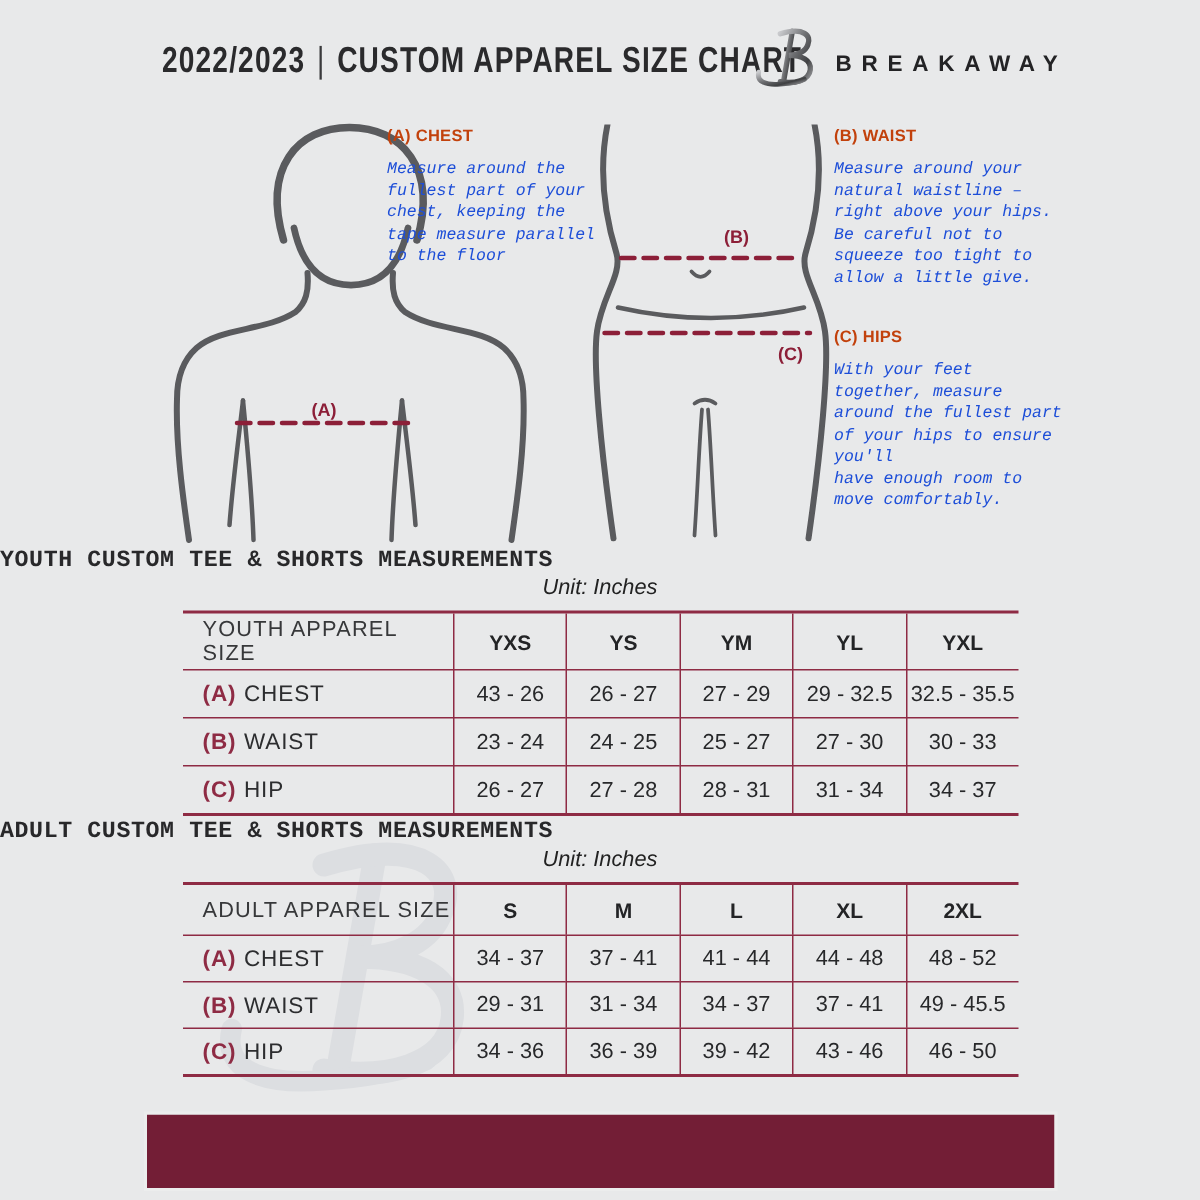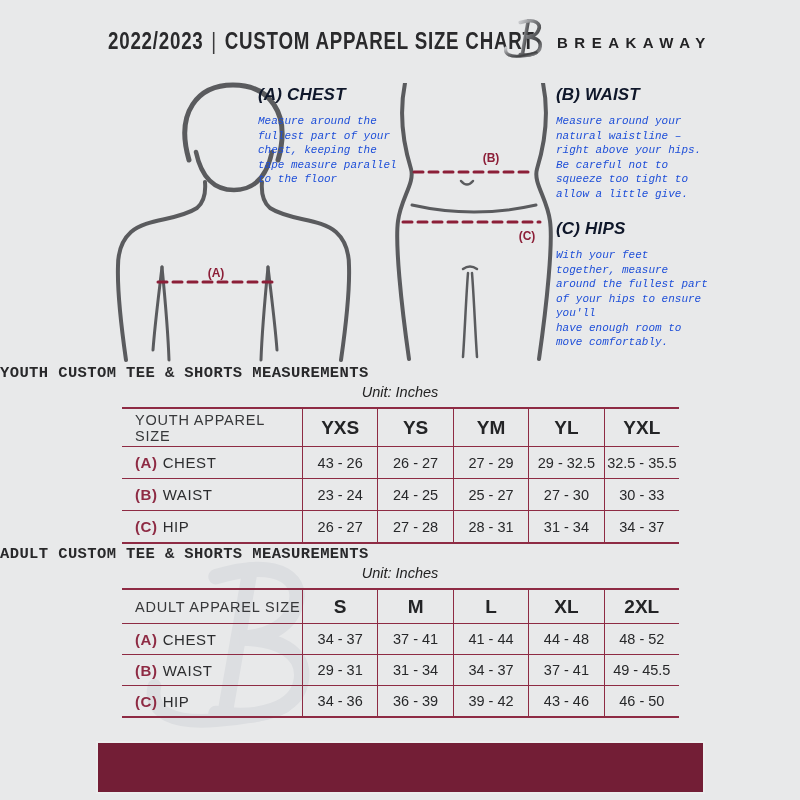--- a/index.html
+++ b/index.html
@@ -13,21 +13,21 @@
   .title-div{font-weight:400;color:#3a3a3c;padding:0 10px;}
   .brand{position:absolute;left:557px;top:34px;font-weight:bold;font-size:15px;
     color:#232325;letter-spacing:6.5px;white-space:nowrap;}
   .logo{position:absolute;left:501px;top:16px;}
 
   
   .watermark{position:absolute;left:134px;top:545px;z-index:0;}
 
   
   .guide{position:absolute;z-index:2;}
-  .guide h3{margin:0;font-size:17px;font-weight:bold;color:#0f172a;letter-spacing:.2px;font-style:italic;}
+  .guide h3{margin:0;font-size:11px;font-weight:bold;color:#c2410c;letter-spacing:.2px;}
   .guide p{margin:9px 0 0 0;font-style:italic;font-size:11px;line-height:1.32;
     color:#1d4ed8;white-space:pre-line;font-family:Liberation Mono, monospace;}
   #guide-a{left:258px;top:85px;width:160px;}
   #guide-b{left:556px;top:85px;width:168px;}
   #guide-c{left:556px;top:219px;width:170px;}
 
   
   .fig{position:absolute;z-index:1;}
 
   
@@ -35,21 +35,21 @@
     font-weight:bold;font-size:15.5px;color:#28282a;letter-spacing:.4px;z-index:2;font-family:Liberation Mono, monospace;}
   .sec-unit{position:absolute;left:0;width:800px;text-align:center;
     font-style:italic;font-size:14.5px;color:#222;z-index:2;}
 
   
   .size-table{position:absolute;left:122px;width:557px;display:grid;
     grid-template-columns:180px repeat(5,1fr);
     border-top:2px solid #8e2b44;border-bottom:2px solid #8e2b44;z-index:2;}
   .cell{display:flex;align-items:center;justify-content:center;
     font-size:14.5px;color:#27282a;}
-  .cell.hd{font-weight:bold;font-size:19px;color:#232426;}
+  .cell.hd{font-weight:bold;font-size:14px;color:#232426;}
   .cell.rowlabel{justify-content:flex-start;padding-left:13px;
     letter-spacing:.6px;color:#2c2d2f;font-size:15px;}
   .cell.corner{justify-content:flex-start;padding-left:13px;
     letter-spacing:.8px;color:#37383a;font-size:14.5px;}
   .cell .pfx{font-weight:bold;color:#8e2b44;margin-right:5px;}
   .vline{border-left:1.5px solid #8e2b44;}
   .hline{border-top:1.5px solid #8e2b44;}
   #youth-table .cell{height:37px;}
   #youth-table .cell.data{height:31px;}
   #adult-table .cell{height:33px;}

